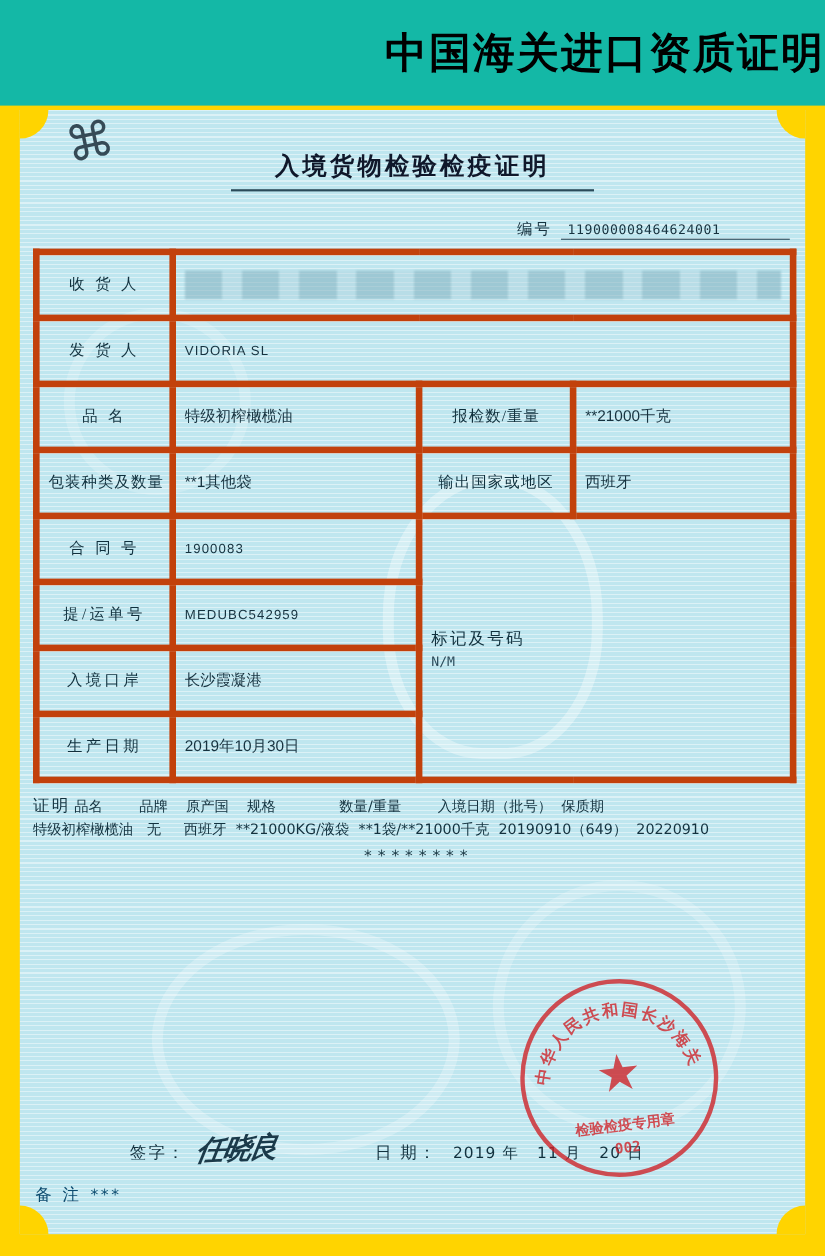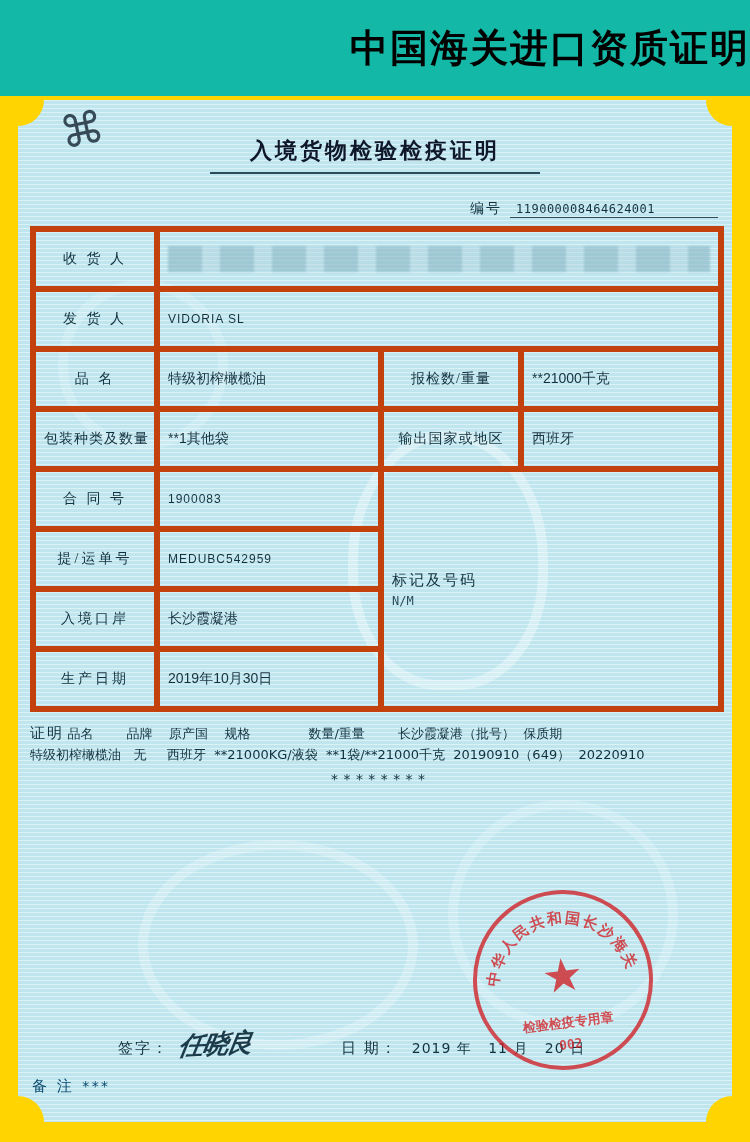--- a/index.html
+++ b/index.html
@@ -401,21 +401,21 @@
         <tr>
           <td class="lbl">生产日期</td>
           <td class="val">2019年10月30日</td>
         </tr>
       </tbody>
     </table>
 
     <div class="statement">
       <div>
         <span class="stmt-head">证明</span>
-        <span class="stmt-cols">品名        品牌    原产国    规格              数量/重量        长沙霞凝港（批号）  保质期</span>
+        <span class="stmt-cols">品名        品牌    原产国    规格              数量/重量        入境日期（批号）  保质期</span>
       </div>
       <div class="stmt-row">特级初榨橄榄油   无     西班牙  **21000KG/液袋  **1袋/**21000千克  20190910（649）  20220910</div>
       <div class="stars">********</div>
     </div>
 
     <div class="stamp">
       <svg class="arc" viewBox="0 0 172 172">
         <defs>
           <path id="arcpath" d="M 20,95 A 66,66 0 0 1 152,95" fill="none"></path>
         </defs>

